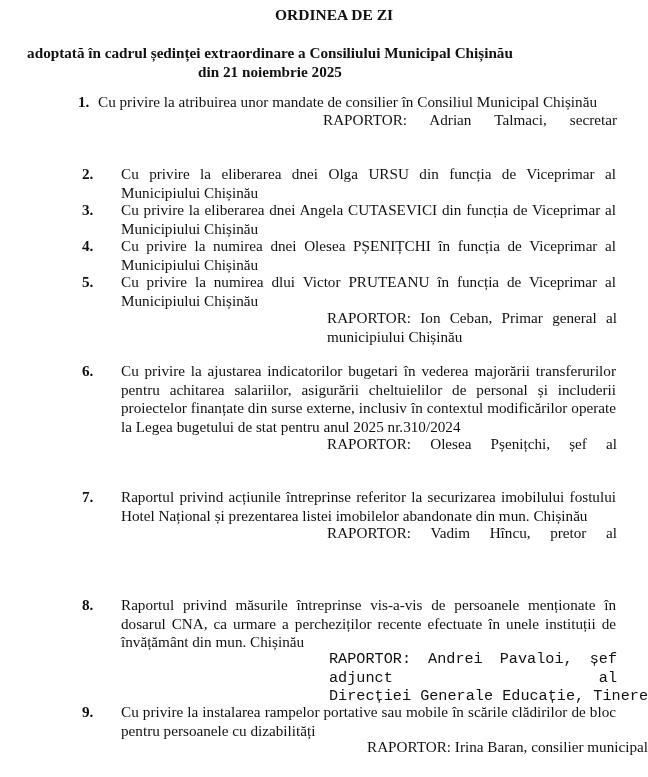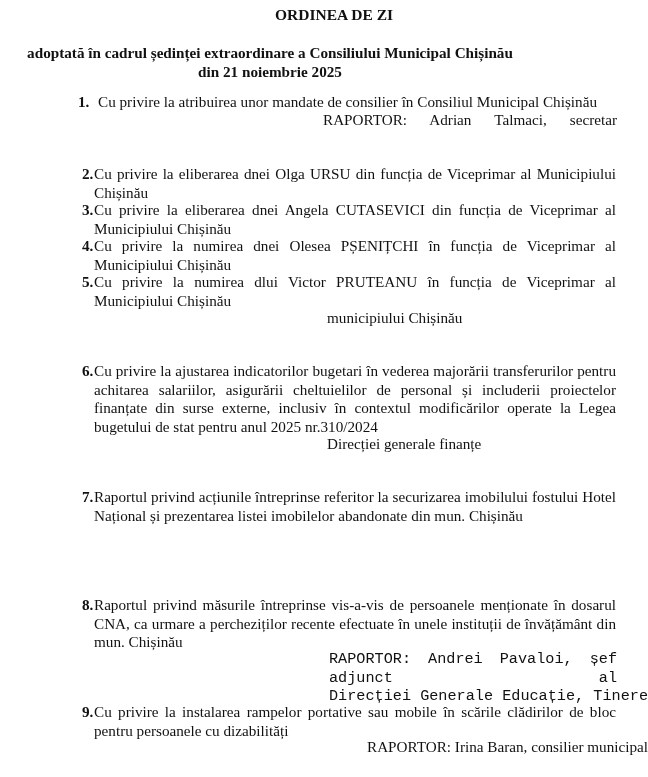--- a/index.html
+++ b/index.html
@@ -44,21 +44,21 @@
       left: 82px;
       width: 534px;
     }
     .item-num {
       position: absolute;
       left: 0;
       top: 0;
       font-weight: bold;
     }
     .item-text {
-      margin-left: 12px;
+      margin-left: 39px;
       text-align: justify;
       text-align-last: left;
     }
     .raportor {
       position: absolute;
       text-align: justify;
       text-align-last: left;
     }
     .raportor .line {
       display: block;
@@ -102,36 +102,38 @@
   <div class="item" style="top:237px;">
     <span class="item-num">4.</span>
     <div class="item-text">Cu privire la numirea dnei Olesea PȘENIȚCHI în funcția de Viceprimar al Municipiului Chișinău</div>
   </div>
 
   <div class="item" style="top:273px;">
     <span class="item-num">5.</span>
     <div class="item-text">Cu privire la numirea dlui Victor PRUTEANU în funcția de Viceprimar al Municipiului Chișinău</div>
   </div>
   <div class="raportor" style="top:309px; left:327px; width:290px;">
+    <span class="justify-line">RAPORTOR: Ion Ceban, Primar general al</span>
     <span class="line">municipiului Chișinău</span>
   </div>
 
   <div class="item" style="top:362px;">
     <span class="item-num">6.</span>
     <div class="item-text">Cu privire la ajustarea indicatorilor bugetari în vederea majorării  transferurilor pentru achitarea salariilor, asigurării cheltuielilor de personal și includerii proiectelor finanțate din surse externe, inclusiv în contextul modificărilor operate la Legea bugetului de stat pentru anul 2025 nr.310/2024</div>
   </div>
   <div class="raportor" style="top:435px; left:327px; width:290px;">
-    <span class="line">Direcției generale finanțe</span>
+    <span class="justify-line">RAPORTOR:  Olesea  Pșenițchi,  șef  al</span>
   </div>
 
   <div class="item" style="top:488px;">
     <span class="item-num">7.</span>
     <div class="item-text">Raportul privind acțiunile întreprinse referitor la securizarea imobilului fostului Hotel Național și prezentarea listei imobilelor abandonate din mun. Chișinău</div>
   </div>
   <div class="raportor" style="top:524px; left:327px; width:290px;">
+    <span class="justify-line">RAPORTOR:  Vadim  Hîncu,  pretor  al</span>
   </div>
 
   <div class="item" style="top:596px;">
     <span class="item-num">8.</span>
     <div class="item-text">Raportul privind măsurile întreprinse vis-a-vis de persoanele menționate în dosarul CNA, ca urmare a percheziților recente efectuate în unele instituții de învățământ din mun. Chișinău</div>
   </div>
   <div class="raportor" style="top:650px; left:329px; width:288px;font-family:Liberation Mono, monospace;">
     <span class="justify-line">RAPORTOR: Andrei Pavaloi, șef adjunct al</span>
     <span class="line" style="white-space:nowrap;">Direcției Generale Educație, Tineret și Sport</span>
   </div>

